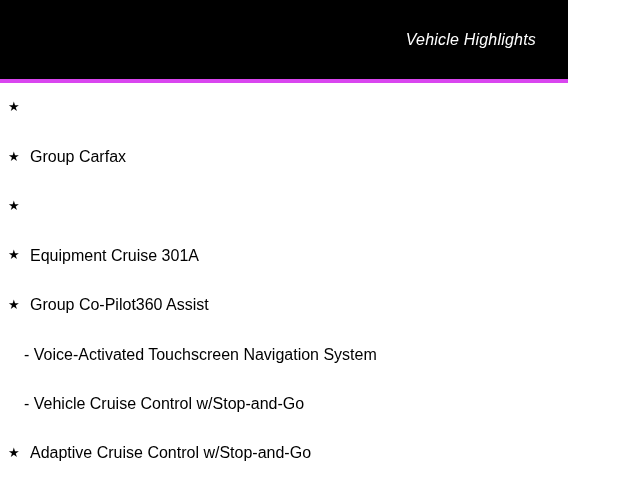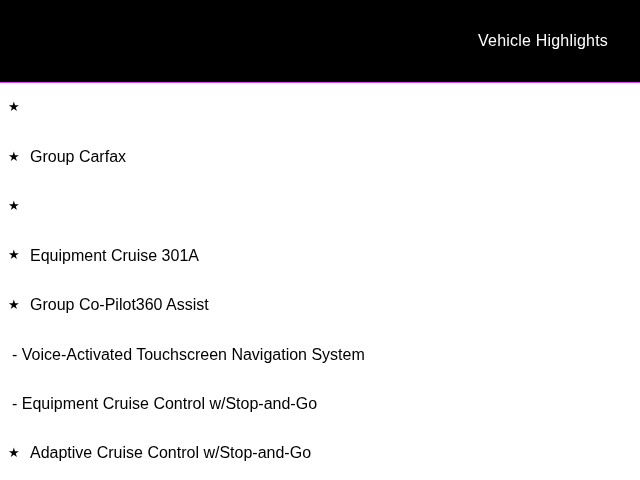--- a/index.html
+++ b/index.html
@@ -6,28 +6,29 @@
     margin: 0;
     padding: 0;
     width: 640px;
     height: 480px;
     overflow: hidden;
     background: #ffffff;
     font-family: "Liberation Sans", sans-serif;
   }
   .header {
     box-sizing: border-box;
-    width: 640px;
+    width: 568px;
     height: 83px;
     background: #000000;
-    border-bottom: 1px solid #d946ef;
+    border-bottom: 4px solid #d946ef;
     display: flex;
     align-items: center;
     justify-content: flex-end;
     padding-right: 32px;
+    font-style: italic;
   }
   .header .title {
     color: #ffffff;
     font-size: 16px;
     letter-spacing: 0.2px;
   }
   .list {
     box-sizing: border-box;
     width: 640px;
     height: 396px;
@@ -46,21 +47,21 @@
   .row .bullet {
     display: inline-block;
     width: 22px;
     font-size: 13px;
     line-height: 1;
     position: relative;
     top: -1px;
     color: #000000;
   }
   .row.sub {
-    padding-left: 12px;
+    padding-left: 24px;
   }
 </style>
 </head>
 <body>
 
 <div class="header">
   <span class="title">Vehicle Highlights</span>
 </div>
 
 <div class="list">
@@ -86,21 +87,21 @@
   <div class="row">
     <span class="bullet">★</span>
     <span>Group Co-Pilot360 Assist</span>
   </div>
 
   <div class="row sub">
     <span>- Voice-Activated Touchscreen Navigation System</span>
   </div>
 
   <div class="row sub">
-    <span>- Equipment Cruise Control w/Stop-and-Go</span>
+    <span>- Vehicle Cruise Control w/Stop-and-Go</span>
   </div>
 
   <div class="row">
     <span class="bullet">★</span>
     <span>Adaptive Cruise Control w/Stop-and-Go</span>
   </div>
 
 </div>
 
 </body></html>

